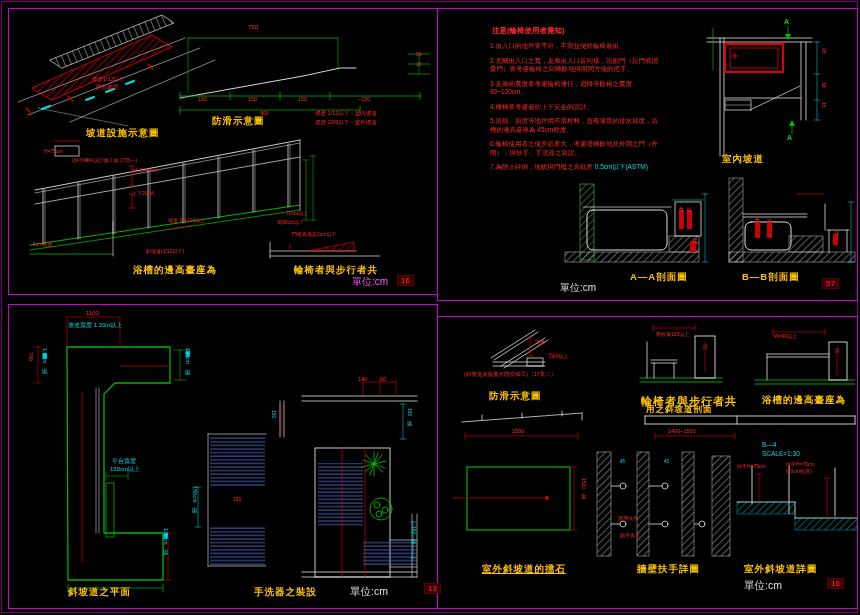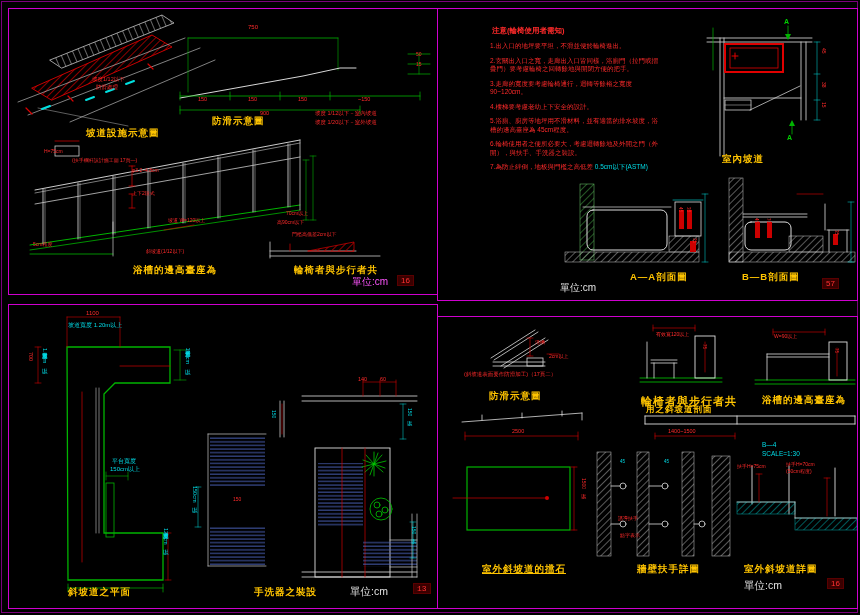--- a/index.html
+++ b/index.html
@@ -291,21 +291,21 @@
   <div class="t cy v" style="left:192px;top:486px;font-size:5.5px;">150cm以上</div>
   <div class="t rd" style="left:233px;top:497px;font-size:5px;">150</div>
   <div class="t rd" style="left:358px;top:376px;">140</div>
   <div class="t rd" style="left:380px;top:376px;">60</div>
   <div class="t cy v" style="left:270px;top:410px;font-size:5px;">150</div>
   <div class="t cy v" style="left:406px;top:408px;font-size:5px;">150以上</div>
   <div class="t cy v" style="left:410px;top:526px;font-size:5px;">150以上</div>
   <div class="t yt" style="left:68px;top:587px;">斜坡道之平面</div>
   <div class="t yt" style="left:254px;top:587px;">手洗器之裝設</div>
   <div class="t wt" style="left:350px;top:585px;">單位:cm</div>
-  <div class="badge" style="left:413px;top:583px;font-family:Liberation Mono, monospace;">13</div>
+  <div class="badge" style="left:424px;top:583px;">13</div>
 
   <div class="t rd" style="left:535px;top:340px;font-size:5px;">溝槽</div>
   <div class="t rd" style="left:549px;top:354px;font-size:5px;">2cm以上</div>
   <div class="t rd" style="left:464px;top:371px;">(斜坡道表面要作防滑加工)（17頁二）</div>
   <div class="t yt" style="left:489px;top:391px;">防滑示意圖</div>
   <div class="t rd" style="left:656px;top:332px;font-size:5px;">有效寬120以上</div>
   <div class="t rd v" style="left:702px;top:344px;font-size:4.5px;">75</div>
   <div class="t yt" style="left:641px;top:395px;font-size:11px;">輪椅者與步行者共</div>
   <div class="t yt" style="left:646px;top:405px;font-size:8.5px;">用之斜坡道剖面</div>
   <div class="t rd" style="left:774px;top:334px;font-size:5px;">W=90以上</div>

